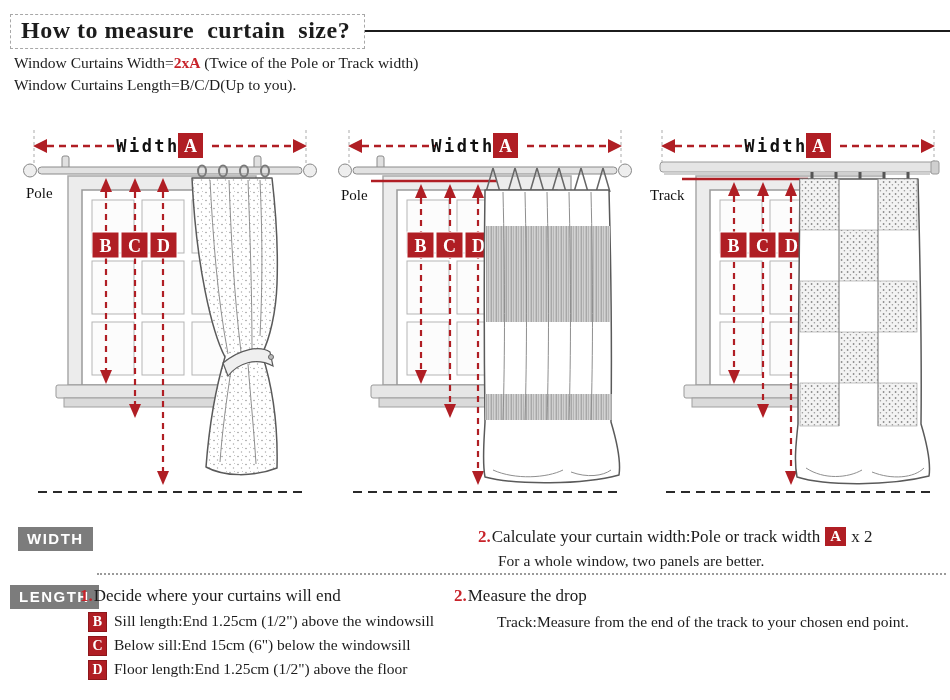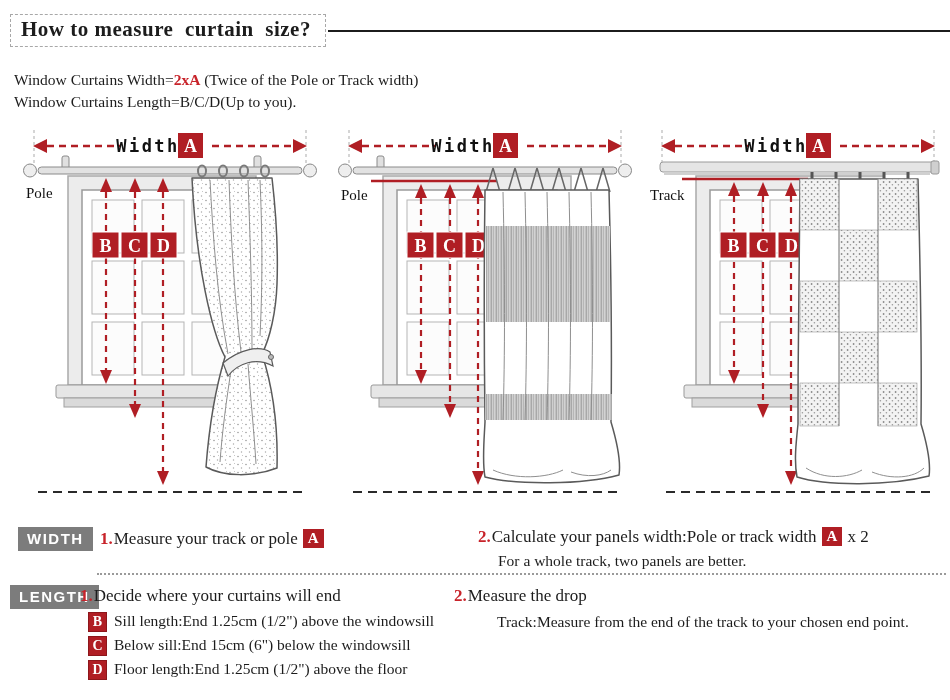--- a/index.html
+++ b/index.html
@@ -7,26 +7,26 @@
   .page {
     position:relative; width:950px; height:700px; background:#fff; overflow:hidden;
     font-family:"Liberation Serif", serif; color:#1c1c1c;
   }
   
   .title-box {
     position:absolute; left:10px; top:14px;
     border:1px dashed #a8a8a8; background:#fff; padding:2px 14px 4px 10px; z-index:2;
   }
   .title-box h1 {
-    font-size:21px; font-weight:bold; white-space:pre; letter-spacing:0.5px;
+    font-size:24px; font-weight:bold; white-space:pre; letter-spacing:0.5px;
     font-family:"Liberation Serif", serif;
   }
   .title-rule { position:absolute; left:328px; right:0; top:30px; border-top:2px solid #1c1c1c; }
   
-  .intro { position:absolute; left:14px; top:69px; }
+  .intro { position:absolute; left:14px; top:52px; }
   .intro p { font-size:15.5px; line-height:22px; }
   .red-em { color:#c8232a; font-weight:bold; }
   
   svg.diagram { position:absolute; top:126px; }
   .guide { stroke:#c4c4c4; stroke-width:1.4; stroke-dasharray:3 3; }
   .redDash { stroke:#b01e24; stroke-width:2.5; stroke-dasharray:7 5; }
   .redDashV { stroke:#b01e24; stroke-width:2.2; stroke-dasharray:6 5; fill:none; }
   .redFill { fill:#b01e24; }
   .widthLabel { font-family:"DejaVu Sans Mono", monospace; font-weight:bold; font-size:17px;
                 letter-spacing:2.5px; fill:#111; text-anchor:middle; }
@@ -325,27 +325,24 @@
       <rect x="230" y="257" width="39" height="43" fill="url(#d3-speck)" stroke="#9a9a9a" stroke-width="0.6"></rect>
       <path class="fold" d="M191,53 L191,300"></path>
       <path class="fold" d="M230,53 L230,300"></path>
       <path class="fold" d="M158,342 C176,354 200,352 214,344"></path>
       <path class="fold" d="M224,346 C244,354 266,352 276,342"></path>
     </g>
     <line class="floorDash" x1="18" y1="366" x2="284" y2="366"></line>
   </svg>
 
   <div class="secBadge" style="left:18px; top:527px">WIDTH</div>
-  <div class="step" style="left:100px; top:529px">
-    <span class="num">1.</span><span>Measure your track or pole</span><span class="abadge">A</span>
-  </div>
   <div class="step" style="left:478px; top:527px">
-    <span class="num">2.</span><span>Calculate your panels width:Pole or track width</span><span class="abadge">A</span><span>x 2</span>
-  </div>
-  <div class="note" style="left:498px; top:552px">For a whole track, two panels are better.</div>
+    <span class="num">2.</span><span>Calculate your curtain width:Pole or track width</span><span class="abadge">A</span><span>x 2</span>
+  </div>
+  <div class="note" style="left:498px; top:552px">For a whole window, two panels are better.</div>
 
   <div class="dotSep"></div>
 
   <div class="secBadge" style="left:10px; top:585px">LENGTH</div>
   <div class="step" style="left:80px; top:586px">
     <span class="num">1.</span><span>Decide where your curtains will end</span>
   </div>
   <div class="opt" style="left:88px; top:612px">
     <span class="obadge">B</span><span>Sill length:End 1.25cm (1/2") above the windowsill</span>
   </div>

